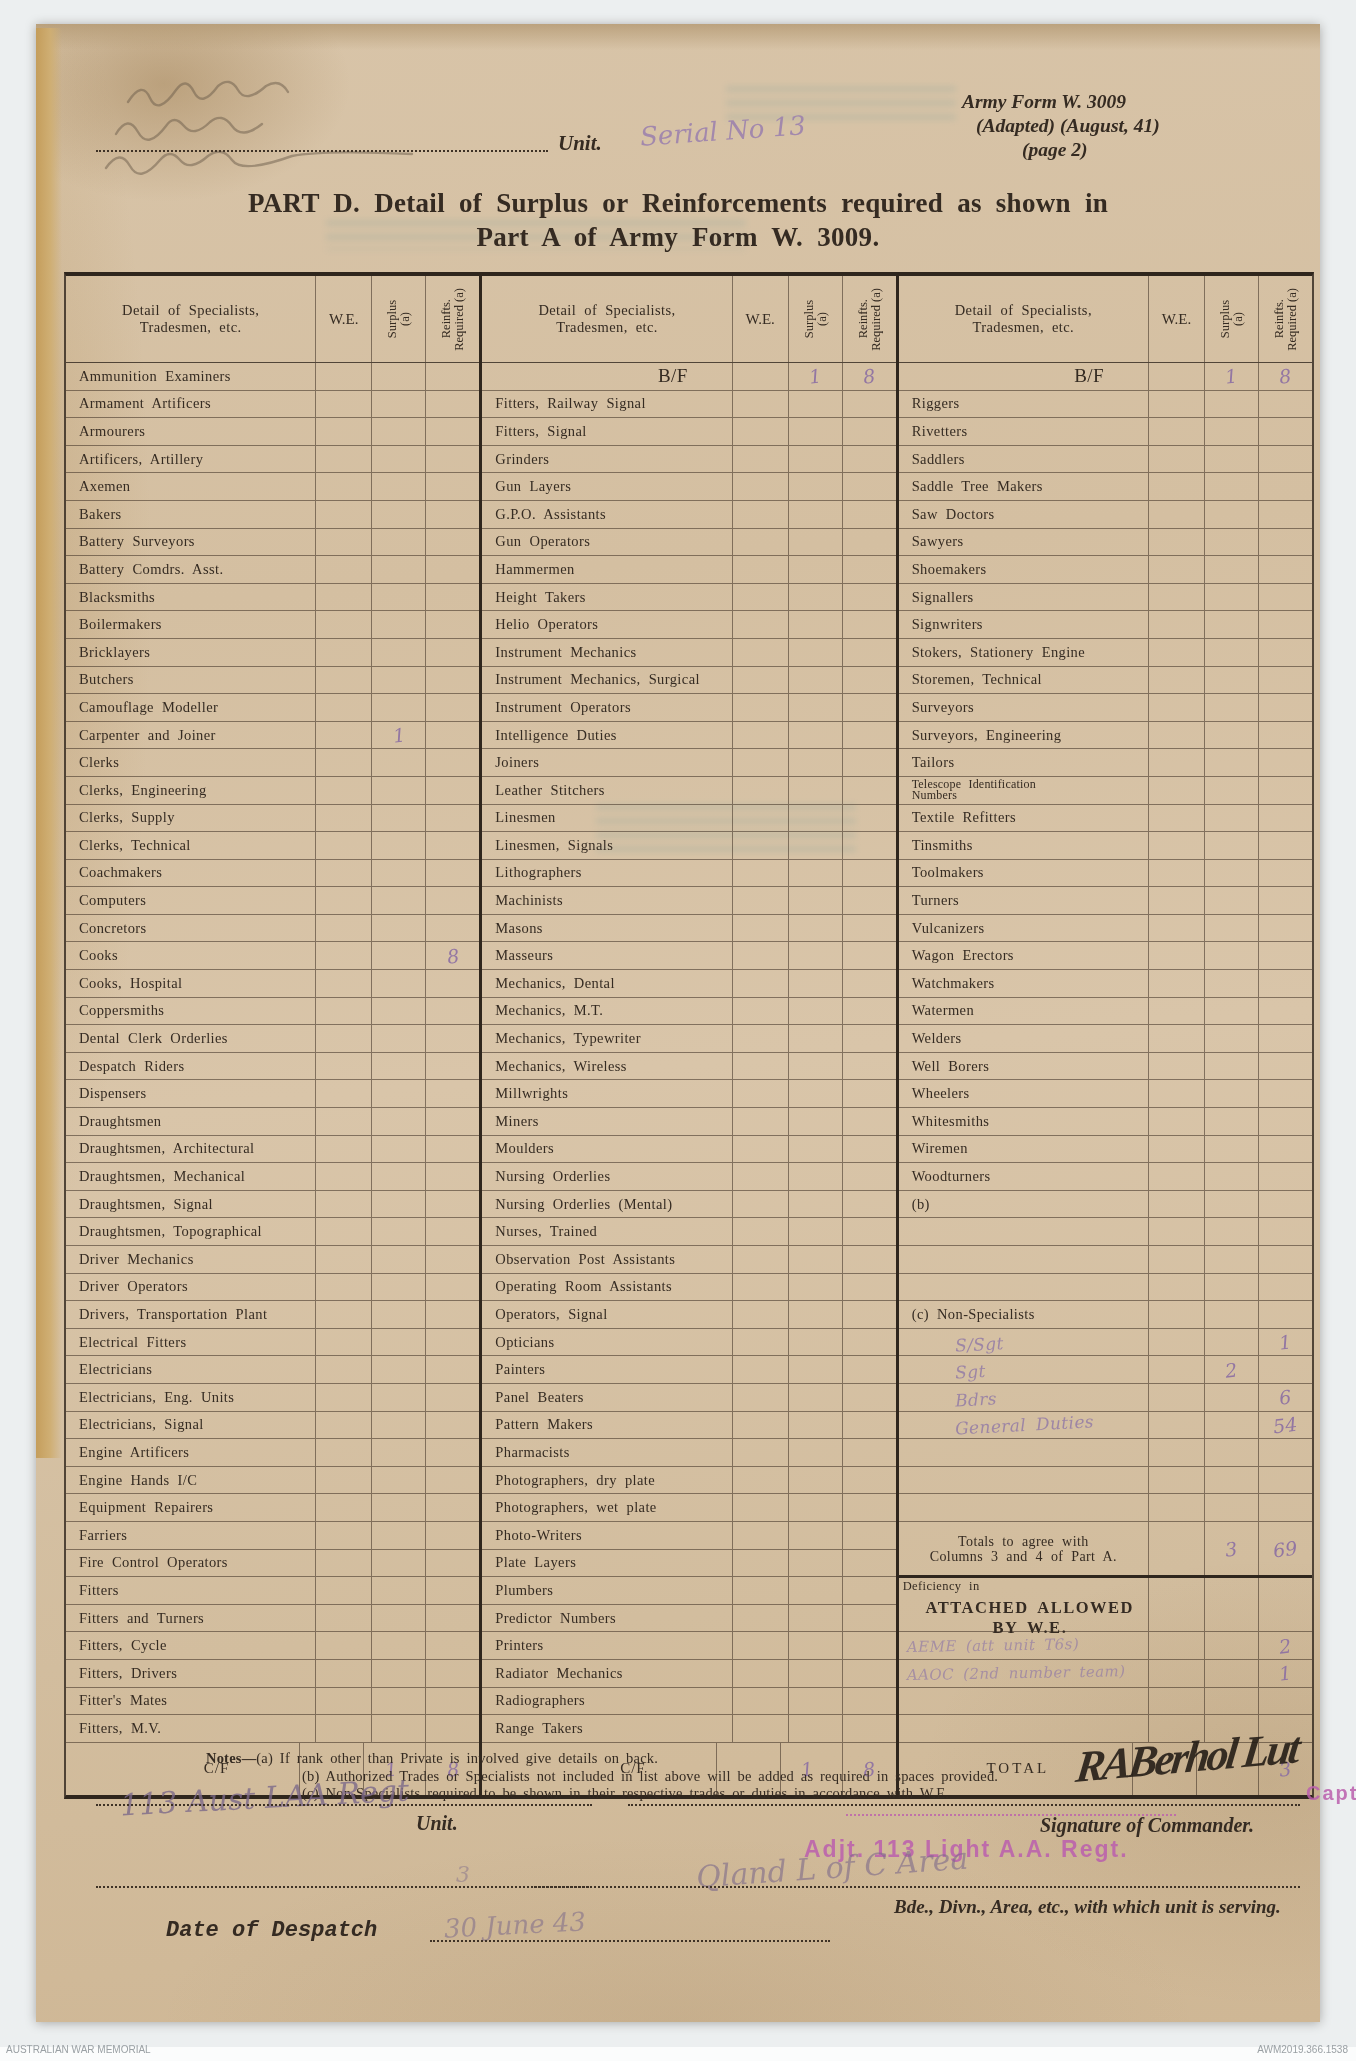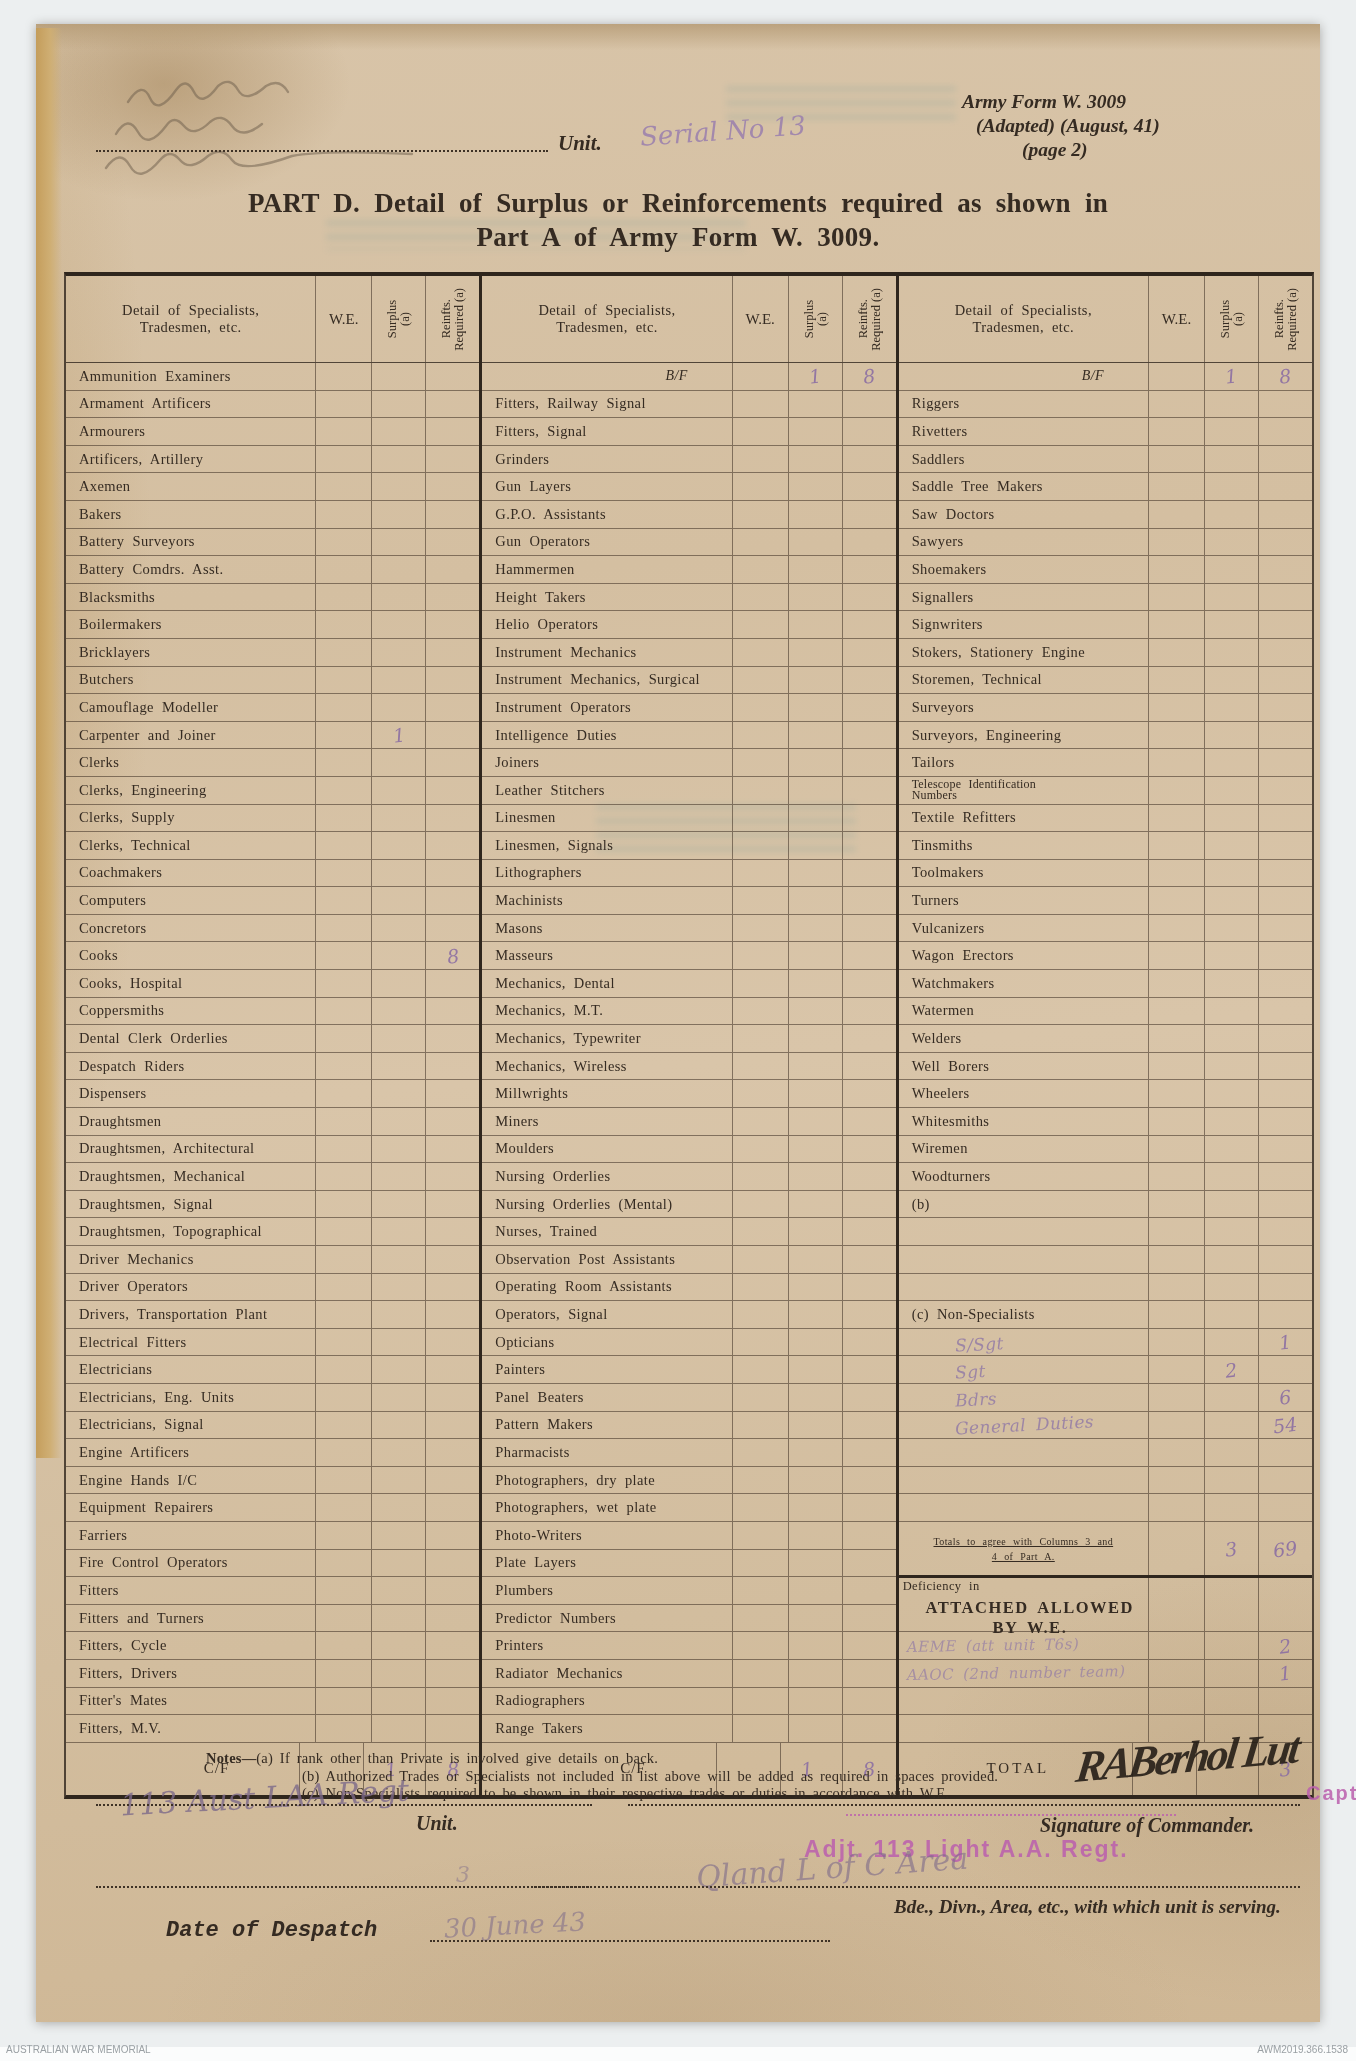--- a/index.html
+++ b/index.html
@@ -44,27 +44,27 @@
   .r.h2{height:53.2px;}
   .gfoot{display:flex;height:52px;gap:8px;}
   .c{border-left:1px solid var(--ln);display:flex;align-items:center;box-sizing:border-box;}
   .name{flex:1;border-left:none;padding-left:13px;font-size:14.5px;letter-spacing:.4px;word-spacing:4px;}
   .we{width:56px;justify-content:center;}
   .val{width:54px;justify-content:center;}
   .hname{flex-direction:column;justify-content:center;text-align:center;font-size:14.5px;line-height:17px;padding-left:0;}
   .hwe{font-size:15px;}
   .vh{gap:1px;justify-content:center;}
   .vh span{writing-mode:vertical-rl;transform:rotate(180deg);font-size:12.5px;line-height:12px;text-align:center;}
-  .bfr{justify-content:flex-end;padding-right:44px;font-size:14px;font-style:italic;}
+  .bfr{justify-content:flex-end;padding-right:44px;font-size:19px;}
   .sm{font-size:12px;line-height:11.5px;white-space:pre-line;letter-spacing:.2px;}
   .hand{color:#9078a6;font-style:italic;font-size:17px;padding-left:56px;opacity:.8;
     font-family:"DejaVu Serif",serif;transform:rotate(-3deg);}
   .hv{font-style:italic;color:#8c6fa3;font-size:19px;font-family:"DejaVu Serif",serif;
     transform:rotate(-7deg);opacity:.9;}
-  .totlbl{justify-content:center;text-align:center;font-size:10px;line-height:15px;padding:0 30px;text-decoration:underline;}
+  .totlbl{justify-content:center;text-align:center;font-size:14px;line-height:15px;padding:0 30px;}
   .totrow{border-bottom:3px solid var(--lnD) !important;}
   .defcell{position:relative;display:block;padding-top:2px;}
   .defsmall{position:absolute;left:4px;top:1px;font-size:12.5px;}
   .defcaps{text-align:center;margin-top:18px;font-size:16.5px;letter-spacing:1.5px;font-weight:bold;word-spacing:4px;}
   .cflbl{justify-content:flex-end;padding-right:62px;font-size:15px;letter-spacing:1px;}
   .ttl{justify-content:center;font-size:15px;letter-spacing:3px;}
   .attached-hand{font-size:15px;padding-left:8px;transform:rotate(-1deg);opacity:.65;}
   
   .notes{position:absolute;left:170px;top:1726px;font-size:14.5px;line-height:17.5px;letter-spacing:.2px;word-spacing:3px;}
   .notes .pre{font-weight:bold;}

